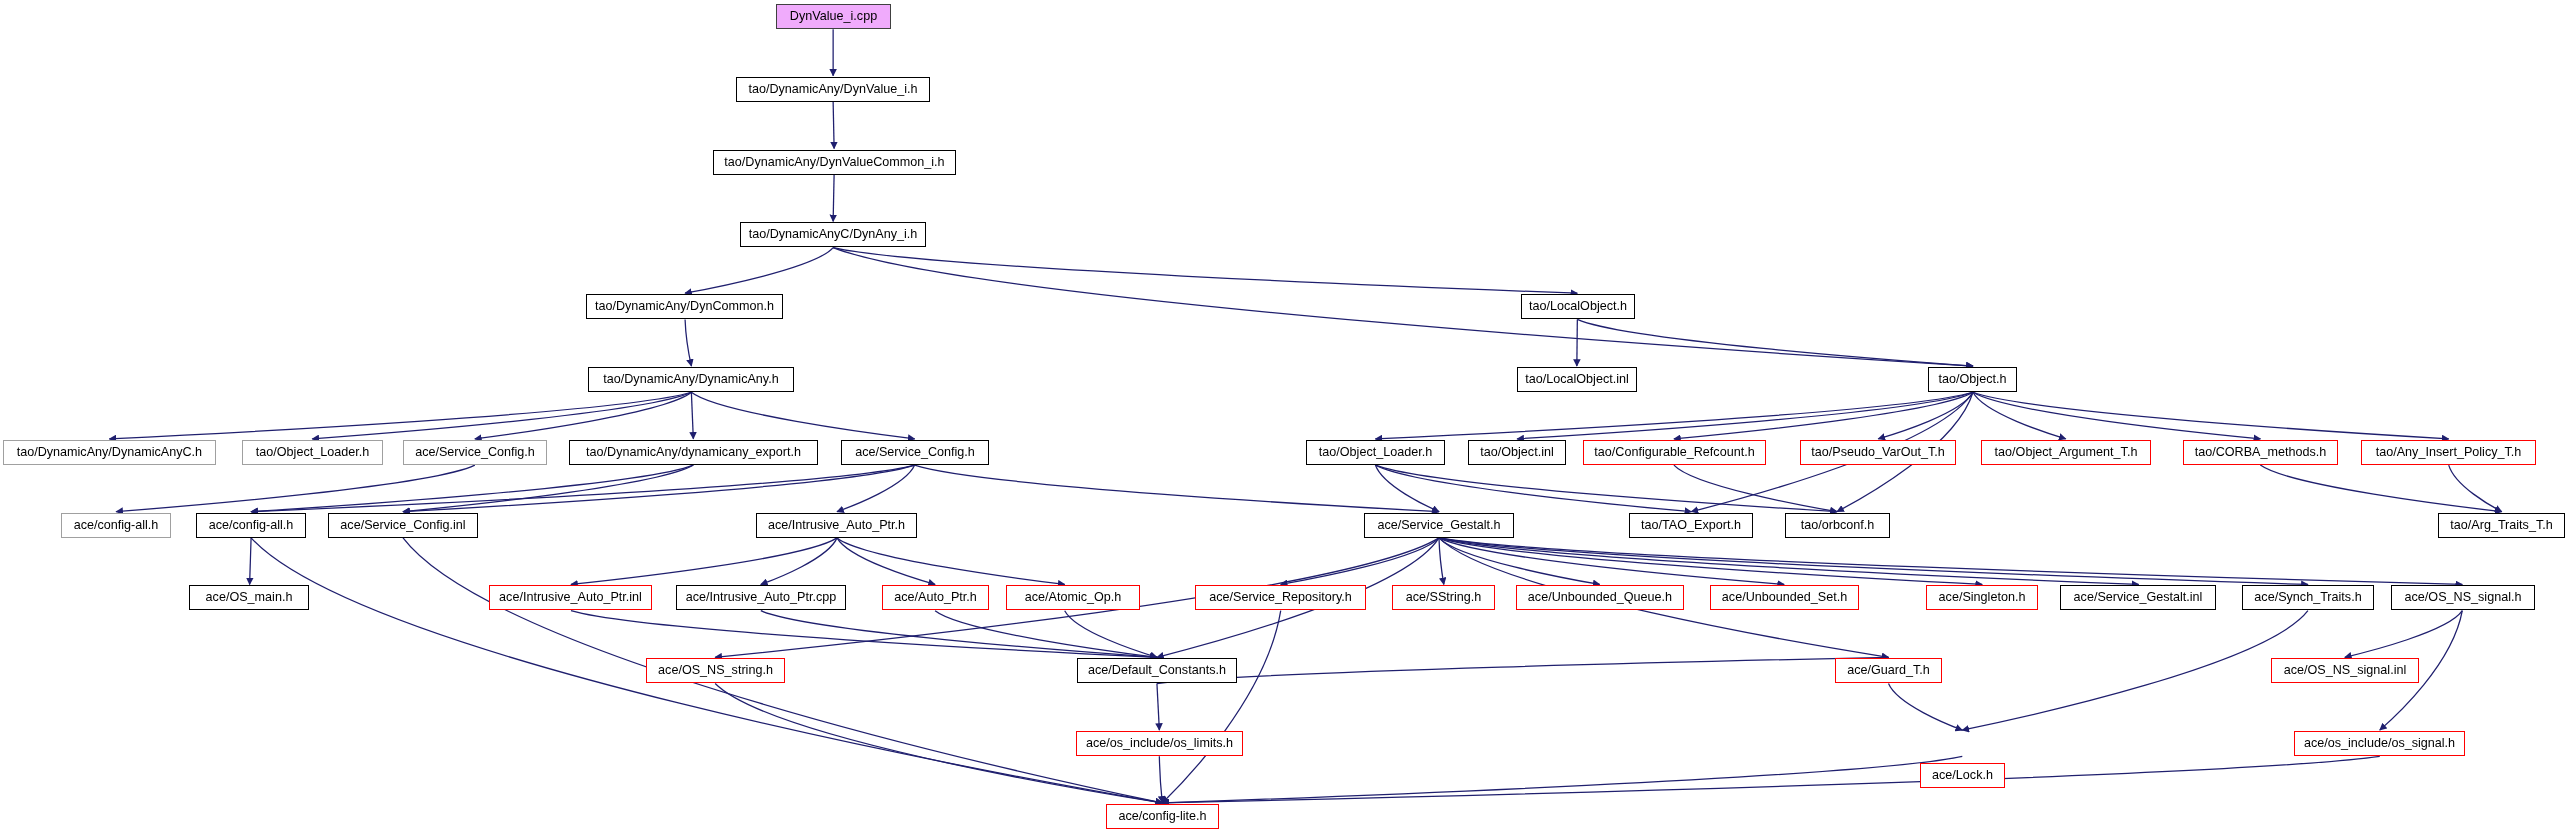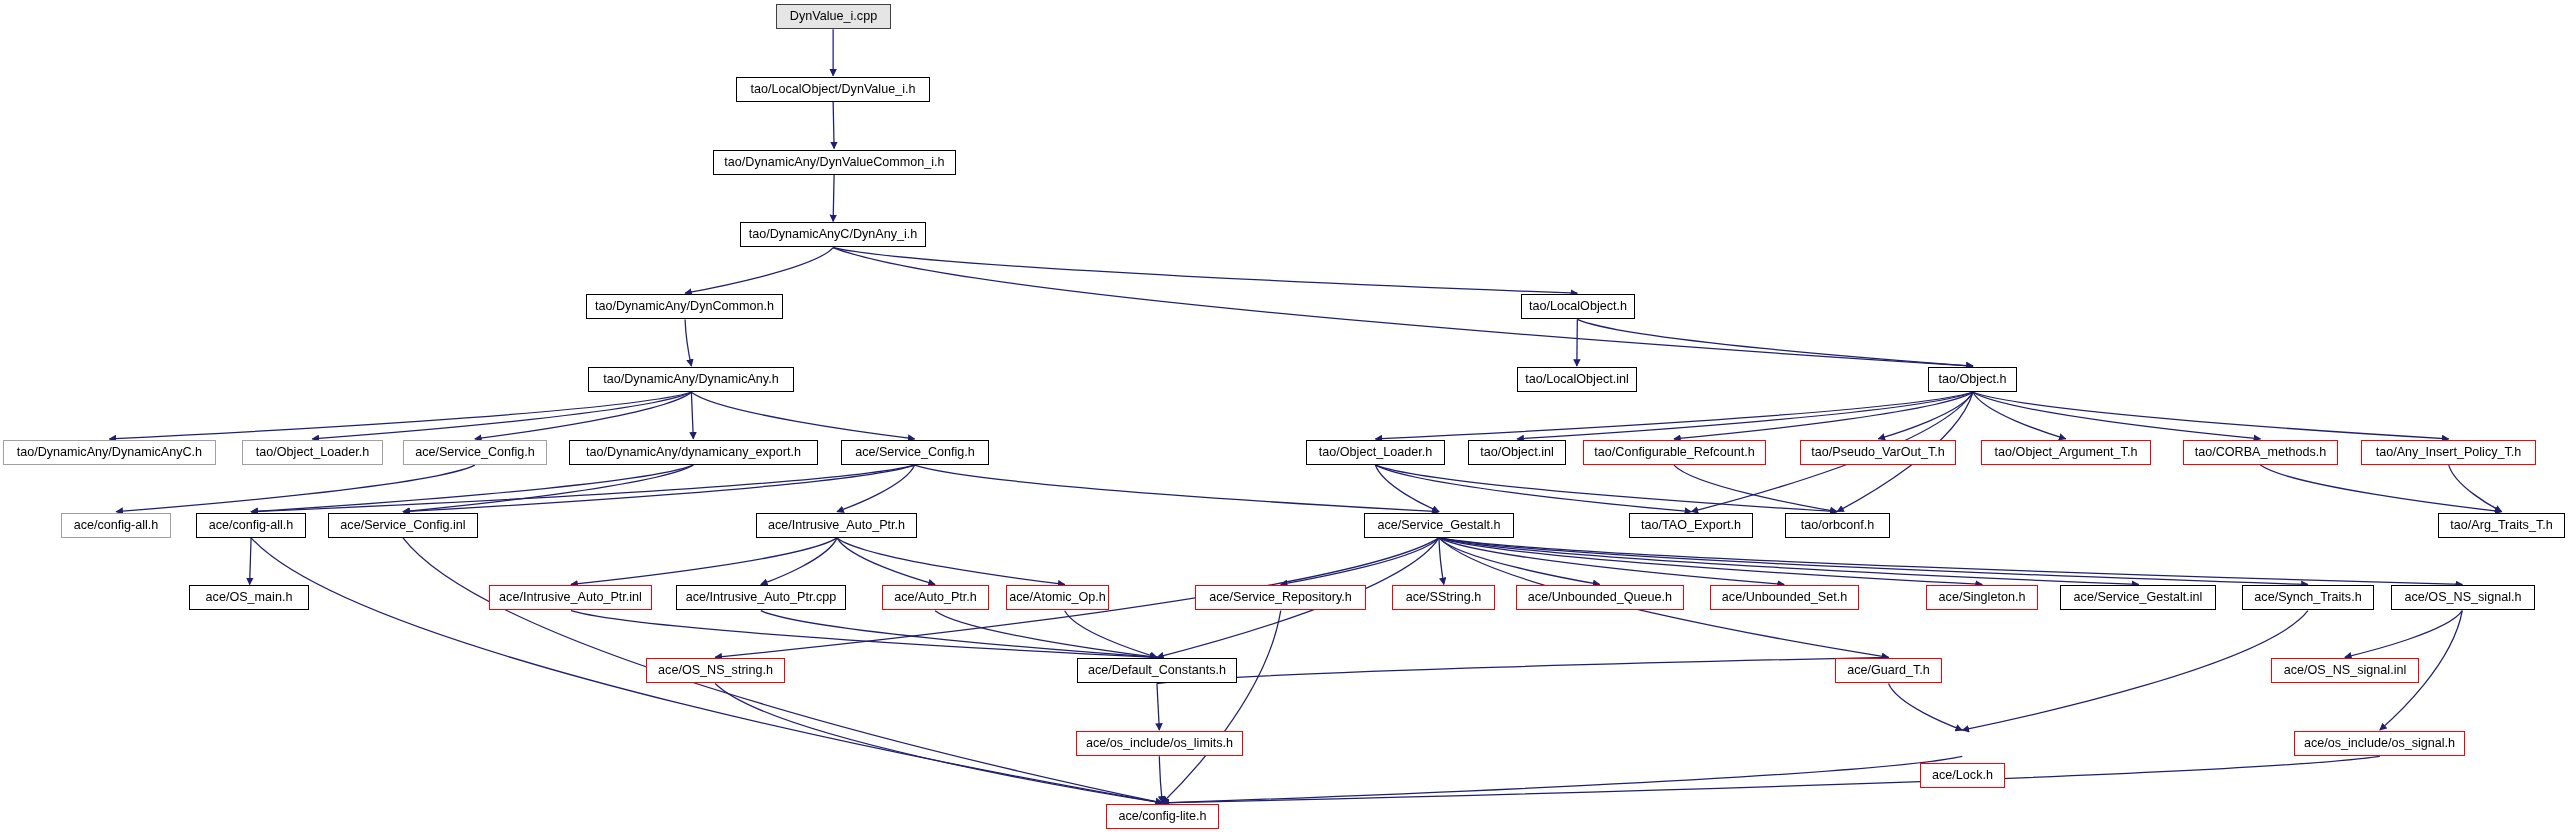--- a/index.html
+++ b/index.html
@@ -4,21 +4,21 @@
 <style>
   html,body{margin:0;padding:0;background:#ffffff;}
   body{width:2576px;height:834px;font-family:"Liberation Sans",sans-serif;overflow:hidden;}
   #graph{position:relative;width:2576px;height:834px;background:#fff;}
   svg#edges{position:absolute;left:0;top:0;width:2576px;height:834px;}
   .node{position:absolute;box-sizing:border-box;display:flex;align-items:center;justify-content:center;
         background:#ffffff;border:1px solid #000;height:25px;white-space:nowrap;}
   .node .lbl{font-size:12.6px;line-height:12.6px;color:#000;padding:0 6.8px;}
   .node.red{border-color:#ff0000;}
   .node.gray{border-color:#a0a0a0;}
-  .node.root{background:#e5e5e5;border-color:#404040;}
+  .node.root{background:#f0abfc;border-color:#404040;}
 </style>
 </head>
 <body>
 
 <div id="graph">
   <svg id="edges" xmlns="http://www.w3.org/2000/svg" viewBox="0 0 2653 859" width="2576" height="834">
     <defs>
       <marker id="ah" viewBox="0 0 10 10" refX="9" refY="5" markerWidth="6" markerHeight="6" orient="auto-start-reverse">
         <path d="M0,0 L10,5 L0,10 z" fill="#1f1f6e"></path>
       </marker>
@@ -93,21 +93,21 @@
         <path d="M736.5,704 C791.76,759.35 1104.9,812.24 1197,827" fill="none" stroke="#1f1f6e" stroke-width="1.3" marker-end="url(#ah)"></path>
         <path d="M1096.5,629 C1107.9,650.6 1172.5,671.24 1191.5,677" fill="none" stroke="#1f1f6e" stroke-width="1.3" marker-end="url(#ah)"></path>
         <path d="M963,629 C990.42,650.6 1145.8,671.24 1191.5,677" fill="none" stroke="#1f1f6e" stroke-width="1.3" marker-end="url(#ah)"></path>
       </g>
   </svg>
   <div id="node-layer">
       <div class="node root" style="left: 776px; top: 3.9px; width: 115px;">
         <span class="lbl">DynValue_i.cpp</span>
       </div>
       <div class="node " style="left: 736px; top: 77px; width: 194px;">
-        <span class="lbl">tao/LocalObject/DynValue_i.h</span>
+        <span class="lbl">tao/DynamicAny/DynValue_i.h</span>
       </div>
       <div class="node " style="left: 713px; top: 150px; width: 243px;">
         <span class="lbl">tao/DynamicAny/DynValueCommon_i.h</span>
       </div>
       <div class="node " style="left: 740px; top: 222px; width: 186px;">
         <span class="lbl">tao/DynamicAnyC/DynAny_i.h</span>
       </div>
       <div class="node " style="left: 586px; top: 294px; width: 197px;">
         <span class="lbl">tao/DynamicAny/DynCommon.h</span>
       </div>
@@ -188,21 +188,21 @@
       </div>
       <div class="node red" style="left: 489px; top: 585px; width: 163px;">
         <span class="lbl">ace/Intrusive_Auto_Ptr.inl</span>
       </div>
       <div class="node " style="left: 676px; top: 585px; width: 170px;">
         <span class="lbl">ace/Intrusive_Auto_Ptr.cpp</span>
       </div>
       <div class="node red" style="left: 882px; top: 585px; width: 107px;">
         <span class="lbl">ace/Auto_Ptr.h</span>
       </div>
-      <div class="node red" style="left: 1006px; top: 585px; width: 103px;">
+      <div class="node red" style="left: 1006px; top: 585px; width: 134px;">
         <span class="lbl">ace/Atomic_Op.h</span>
       </div>
       <div class="node red" style="left: 1195px; top: 585px; width: 171px;">
         <span class="lbl">ace/Service_Repository.h</span>
       </div>
       <div class="node red" style="left: 1392px; top: 585px; width: 103px;">
         <span class="lbl">ace/SString.h</span>
       </div>
       <div class="node red" style="left: 1516px; top: 585px; width: 168px;">
         <span class="lbl">ace/Unbounded_Queue.h</span>

